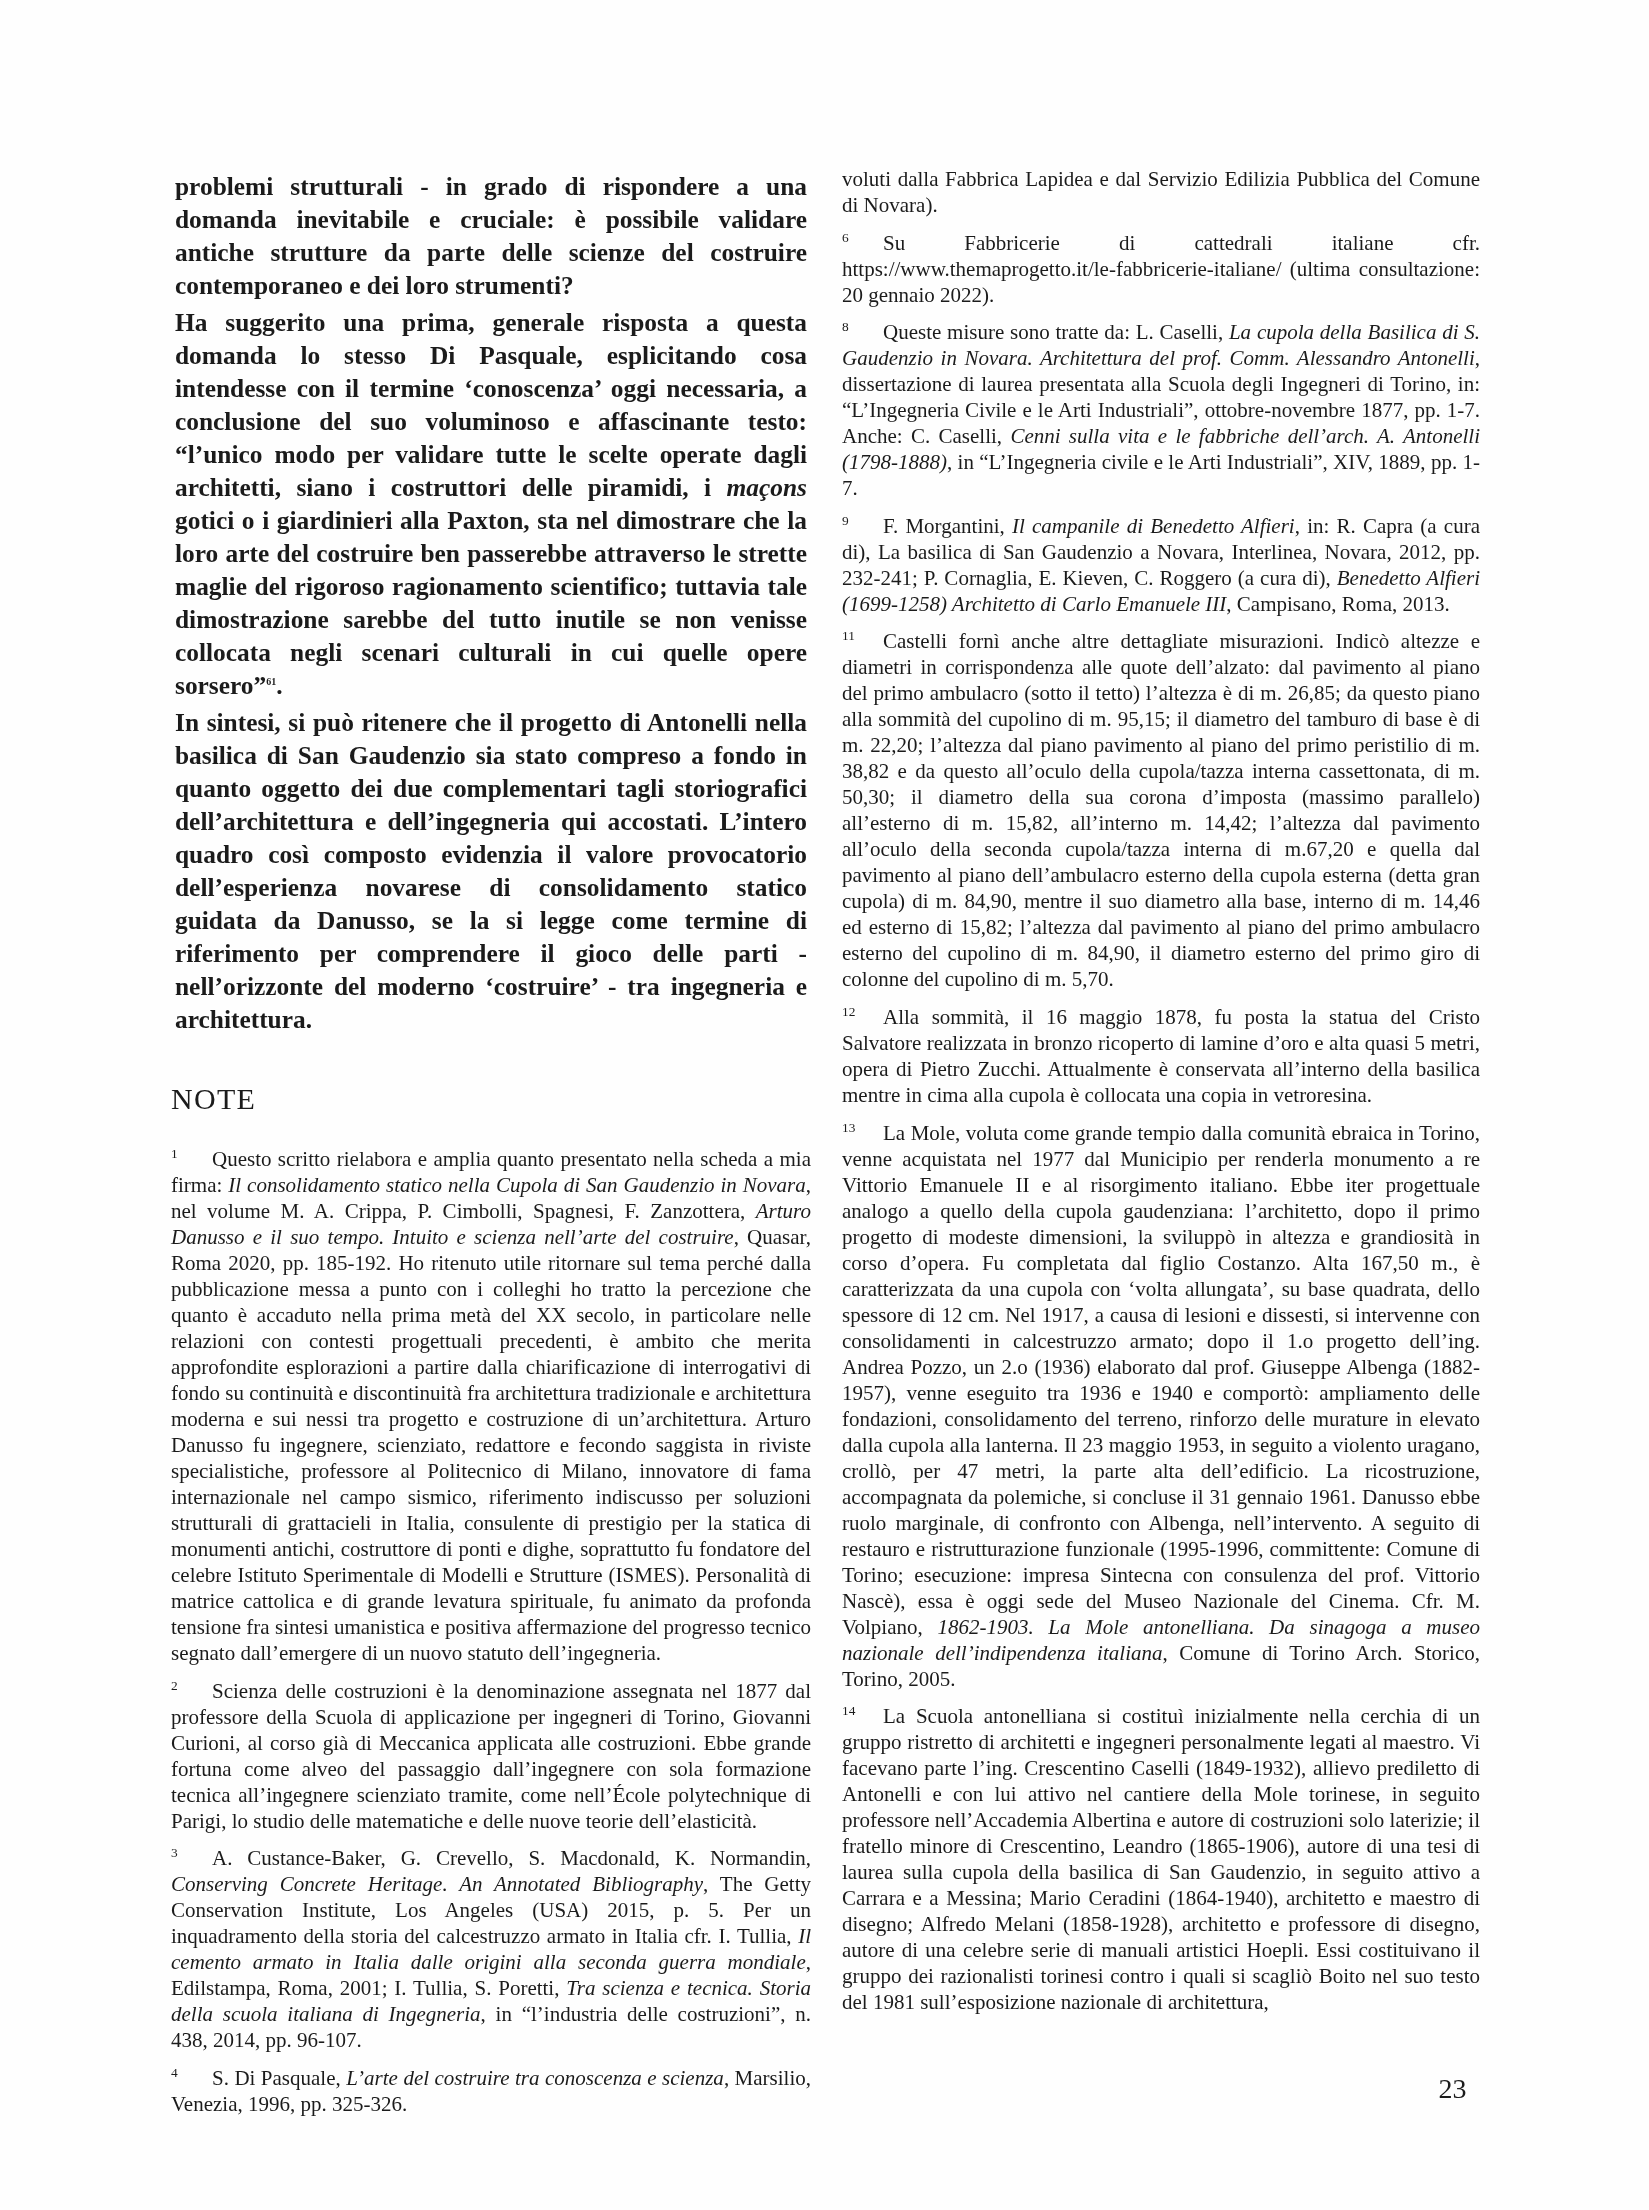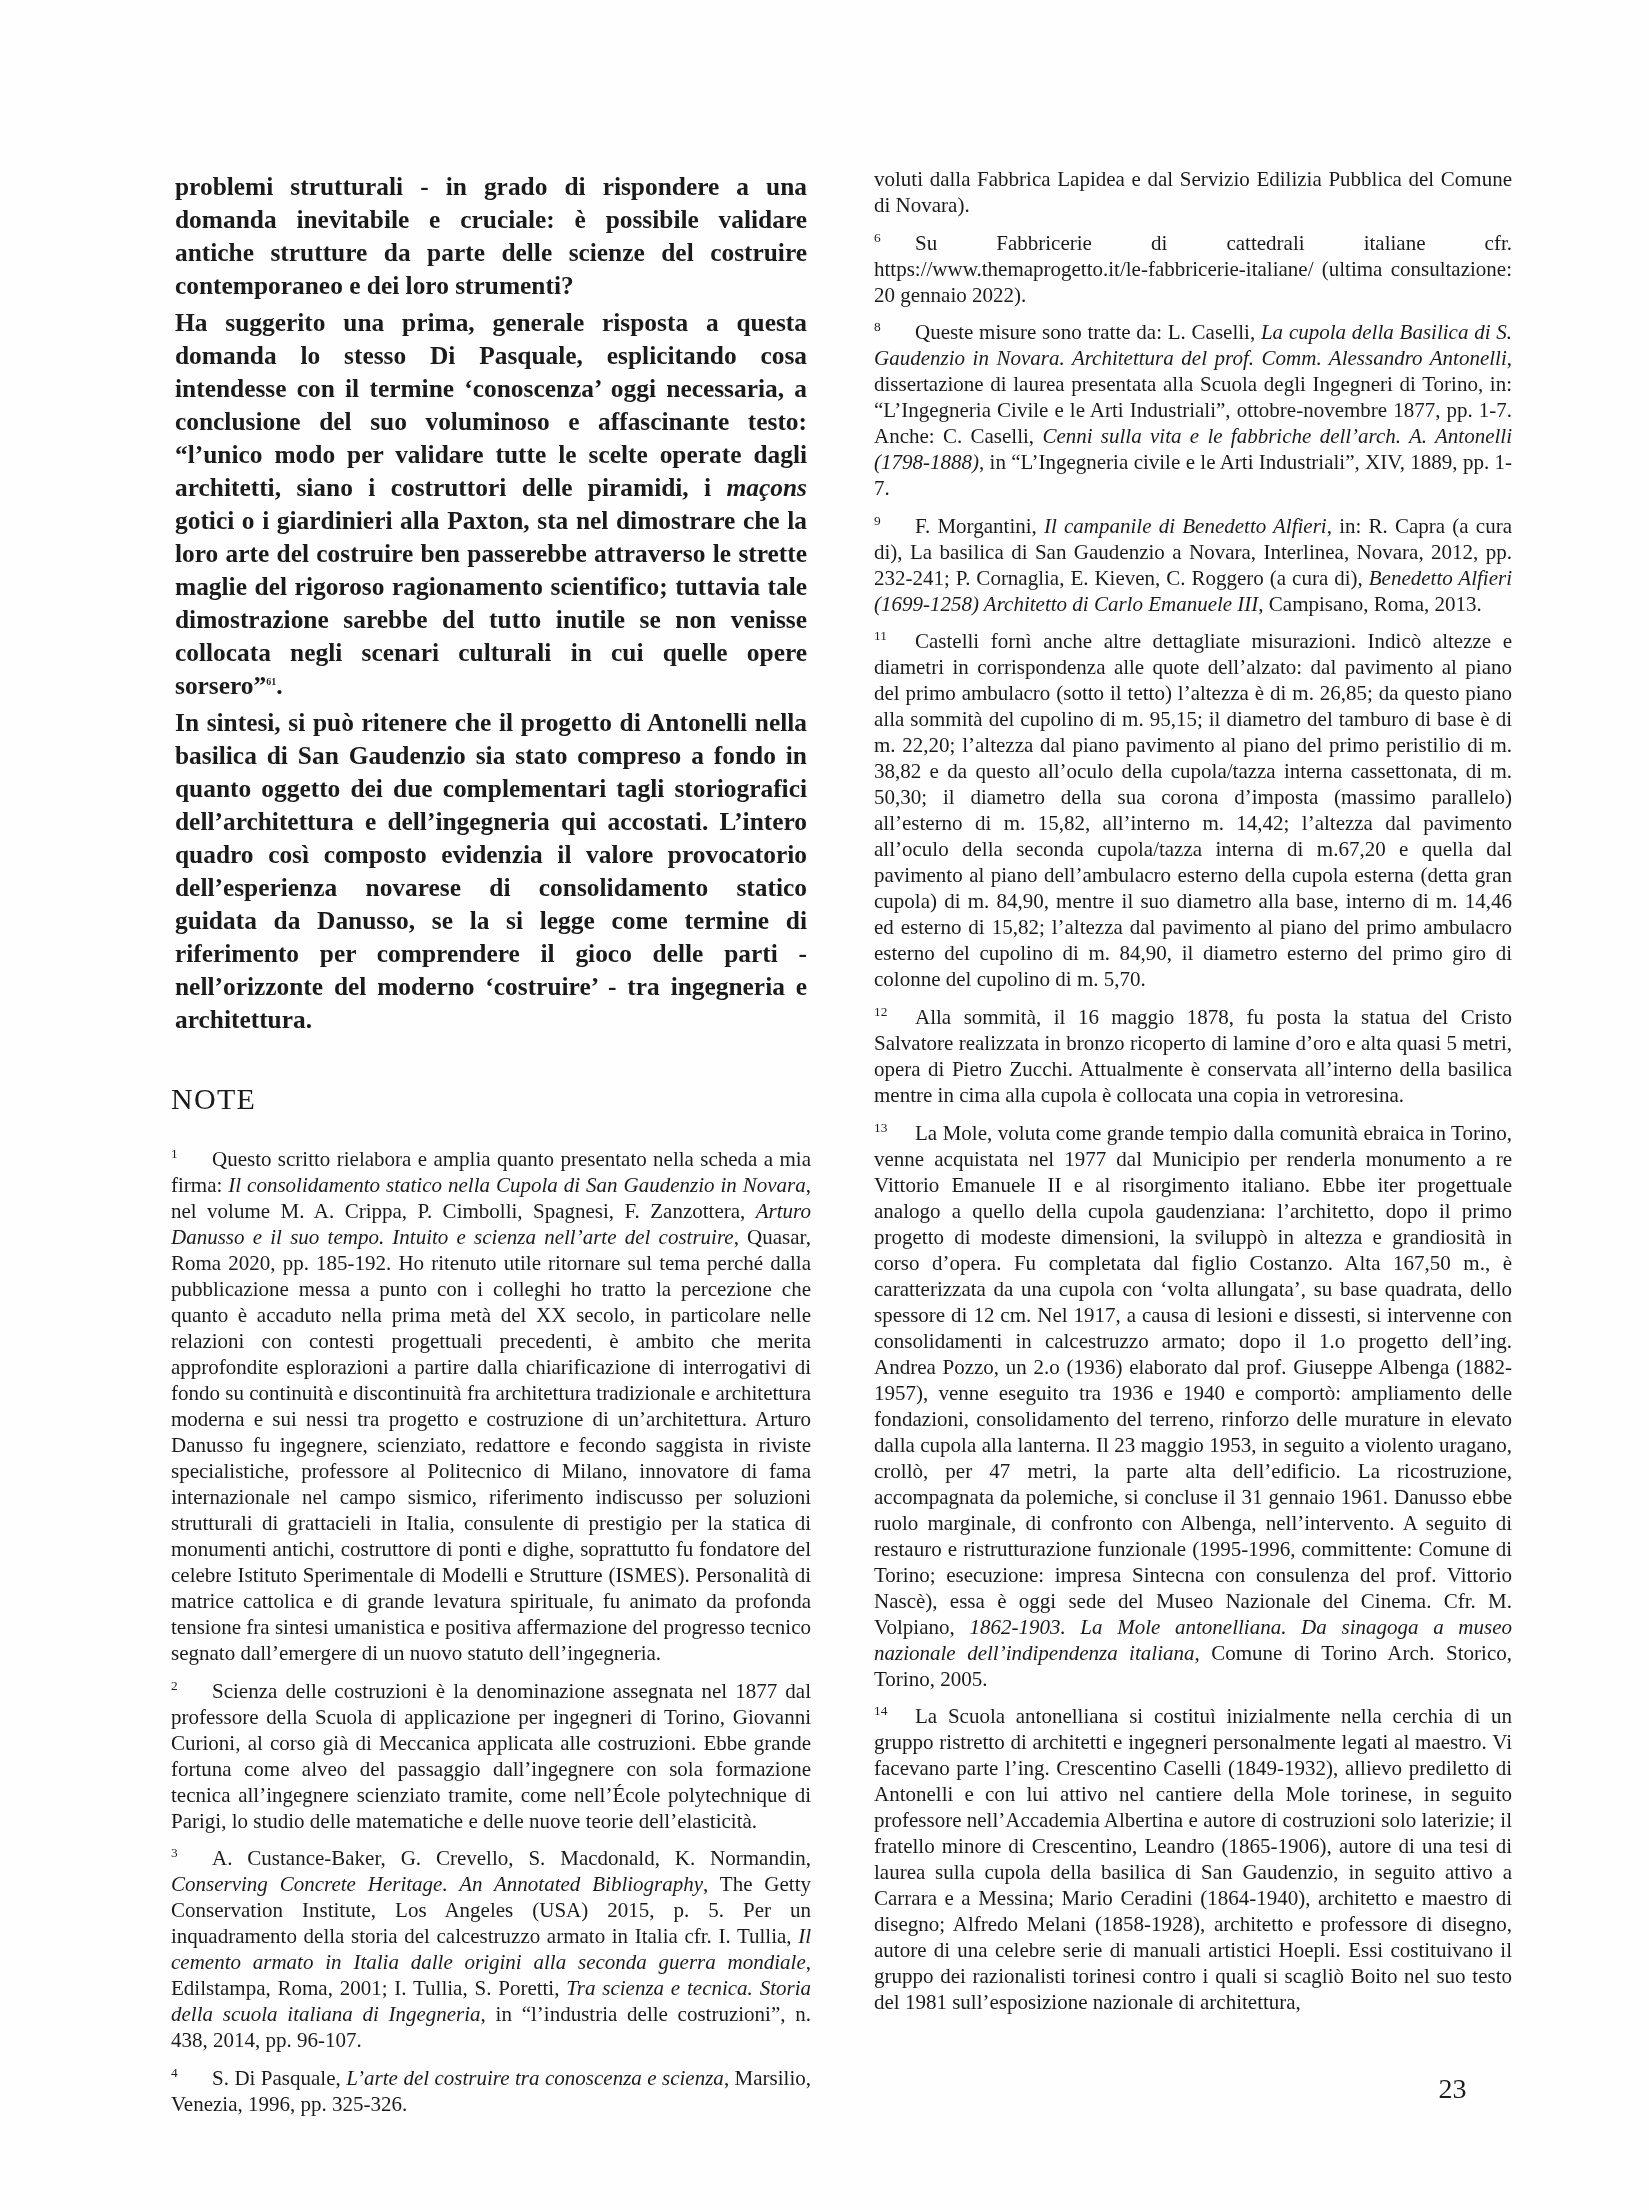--- a/index.html
+++ b/index.html
@@ -6,21 +6,21 @@
   .page{
     position:relative;
     width:1649px;height:2211px;
     background:#fefefe;
     overflow:hidden;
     font-family:"Liberation Serif","DejaVu Serif",serif;
     color:#1b1b1b;
   }
   .col{position:absolute;top:166px;}
   .col-left{left:171px;width:640px;}
-  .col-right{left:842px;width:638px;margin-left:32px;}
+  .col-right{left:842px;width:638px;}
   .mainp{
     margin:4px;
     font-size:25.4px;
     line-height:33px;
     text-align:justify;
     font-weight:bold;
   }
   .mainp sup{font-size:10px;line-height:0;}
   .note-heading{
     font-size:30px;

